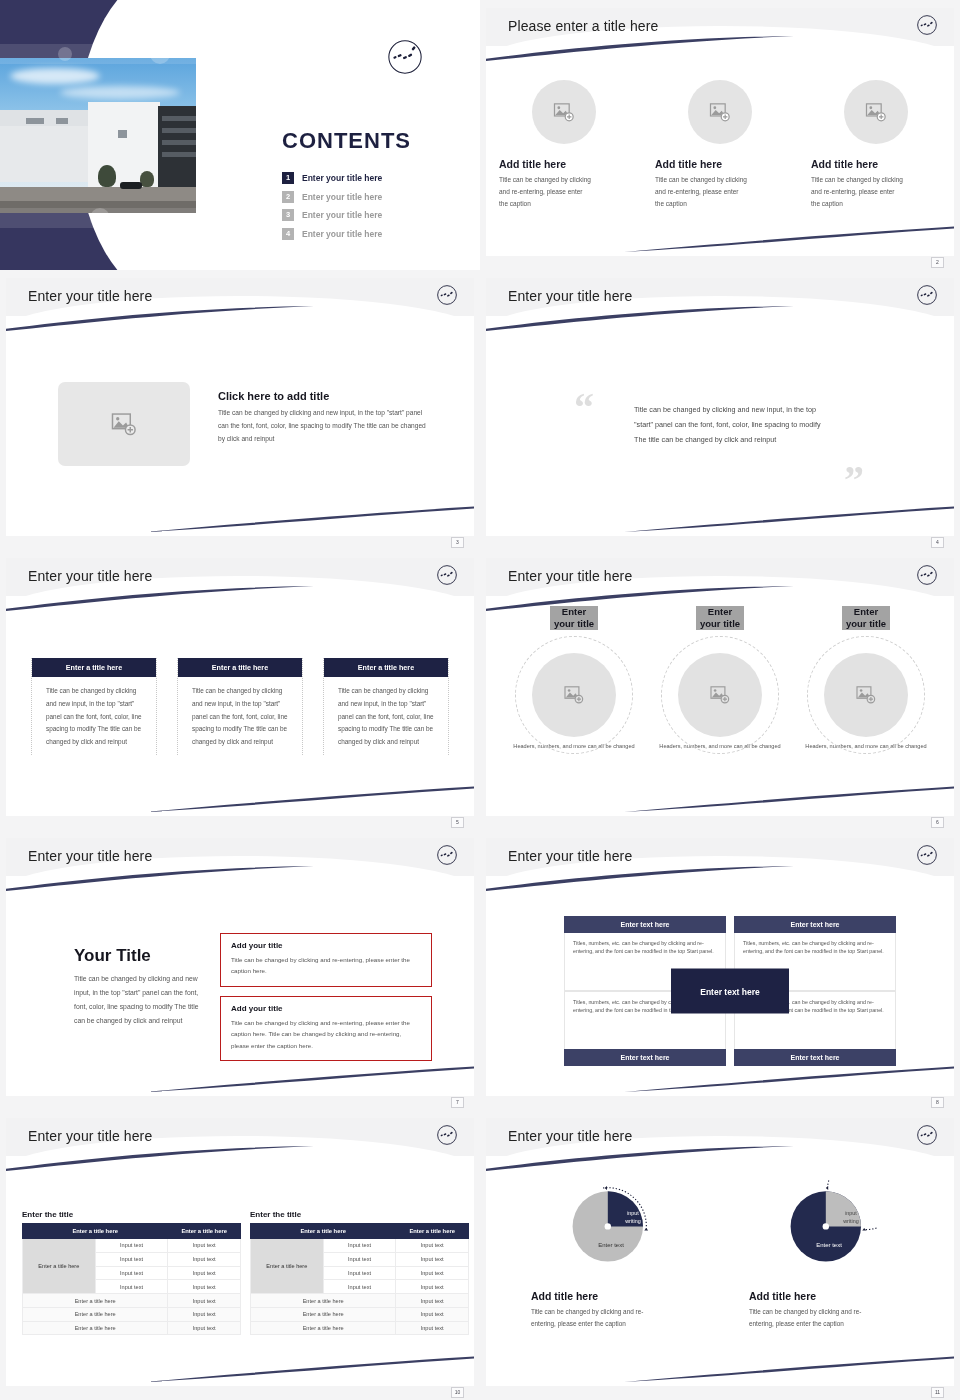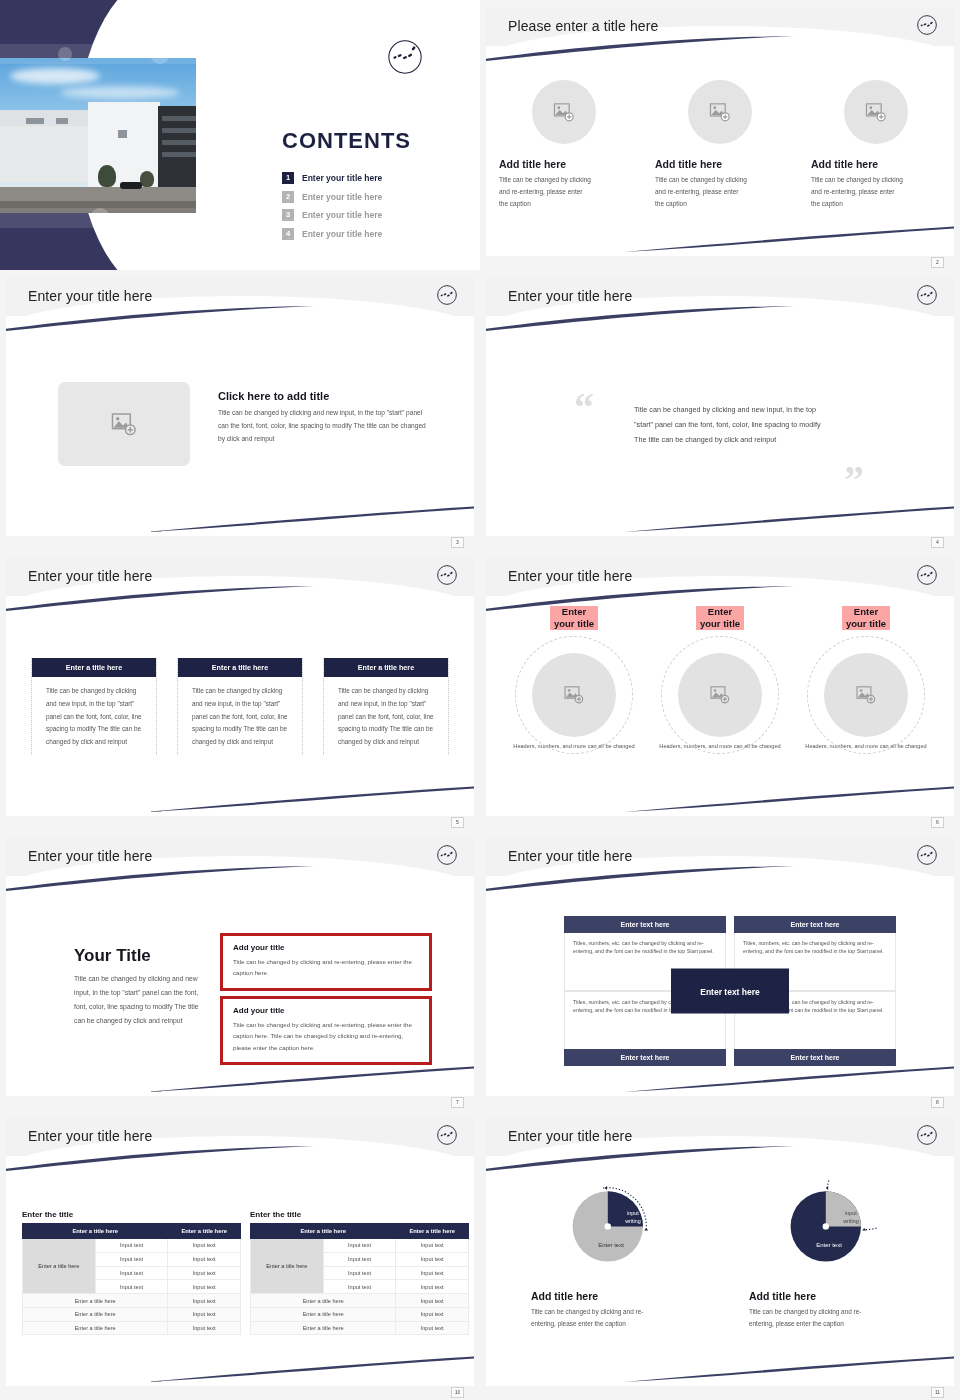--- a/index.html
+++ b/index.html
@@ -101,28 +101,28 @@
   .card-bd { font-size:6.4px; color:#555; line-height:2.0; padding:8px 12px 0 14px; }
 
   
   .s6 { position:absolute; left:0; right:0; top:78px; display:flex; justify-content:center; gap:4px; }
   .s6 .unit { width:142px; display:flex; flex-direction:column; align-items:center; position:relative; }
   .s6 .ring { width:118px; height:118px; border-radius:50%; border:1px dashed #cfcfcf;
               display:flex; align-items:center; justify-content:center; position:relative; }
   .s6 .inner { width:84px; height:84px; border-radius:50%; background:#e2e2e2;
                display:flex; align-items:center; justify-content:center; }
   .s6 .t { font-size:9.5px; font-weight:bold; color:#16161f; text-align:center; line-height:1.25;
-           position:absolute; top:-30px; z-index:3; background:#fca5a5; padding:0 4px; }
+           position:absolute; top:-30px; z-index:3; background:#a3a3a3; padding:0 4px; }
   .s6 .c { font-size:5.6px; color:#555; text-align:center; line-height:1.7; margin-top:-12px; }
 
   
   .s7-left { position:absolute; left:68px; top:108px; width:132px; }
   .s7-h { font-size:17px; font-weight:bold; color:#16161f; }
   .s7-b { font-size:6.8px; color:#555; line-height:2.05; margin-top:6px; }
-  .s7-box { position:absolute; left:214px; width:212px; border:3px solid #b91c1c; padding:7px 10px 9px 10px; }
+  .s7-box { position:absolute; left:214px; width:212px; border:1px solid #b91c1c; padding:7px 10px 9px 10px; }
   .s7-box .bh { font-size:8px; font-weight:bold; color:#16161f; }
   .s7-box .bb { font-size:6.2px; color:#555; line-height:1.85; margin-top:4px; }
 
   
   .mx { position:absolute; left:78px; top:78px; width:332px; }
   .mx-row { display:flex; gap:8px; }
   .mx-hd { background:#3c4166; color:#fff; font-size:7px; font-weight:bold;
            text-align:center; padding:5px 0; flex:1; }
   .mx-cell { flex:1; border:1px solid #e6e6e6; border-top:none; font-size:5.3px; color:#555;
              line-height:1.6; padding:6px 8px; height:58px; }

